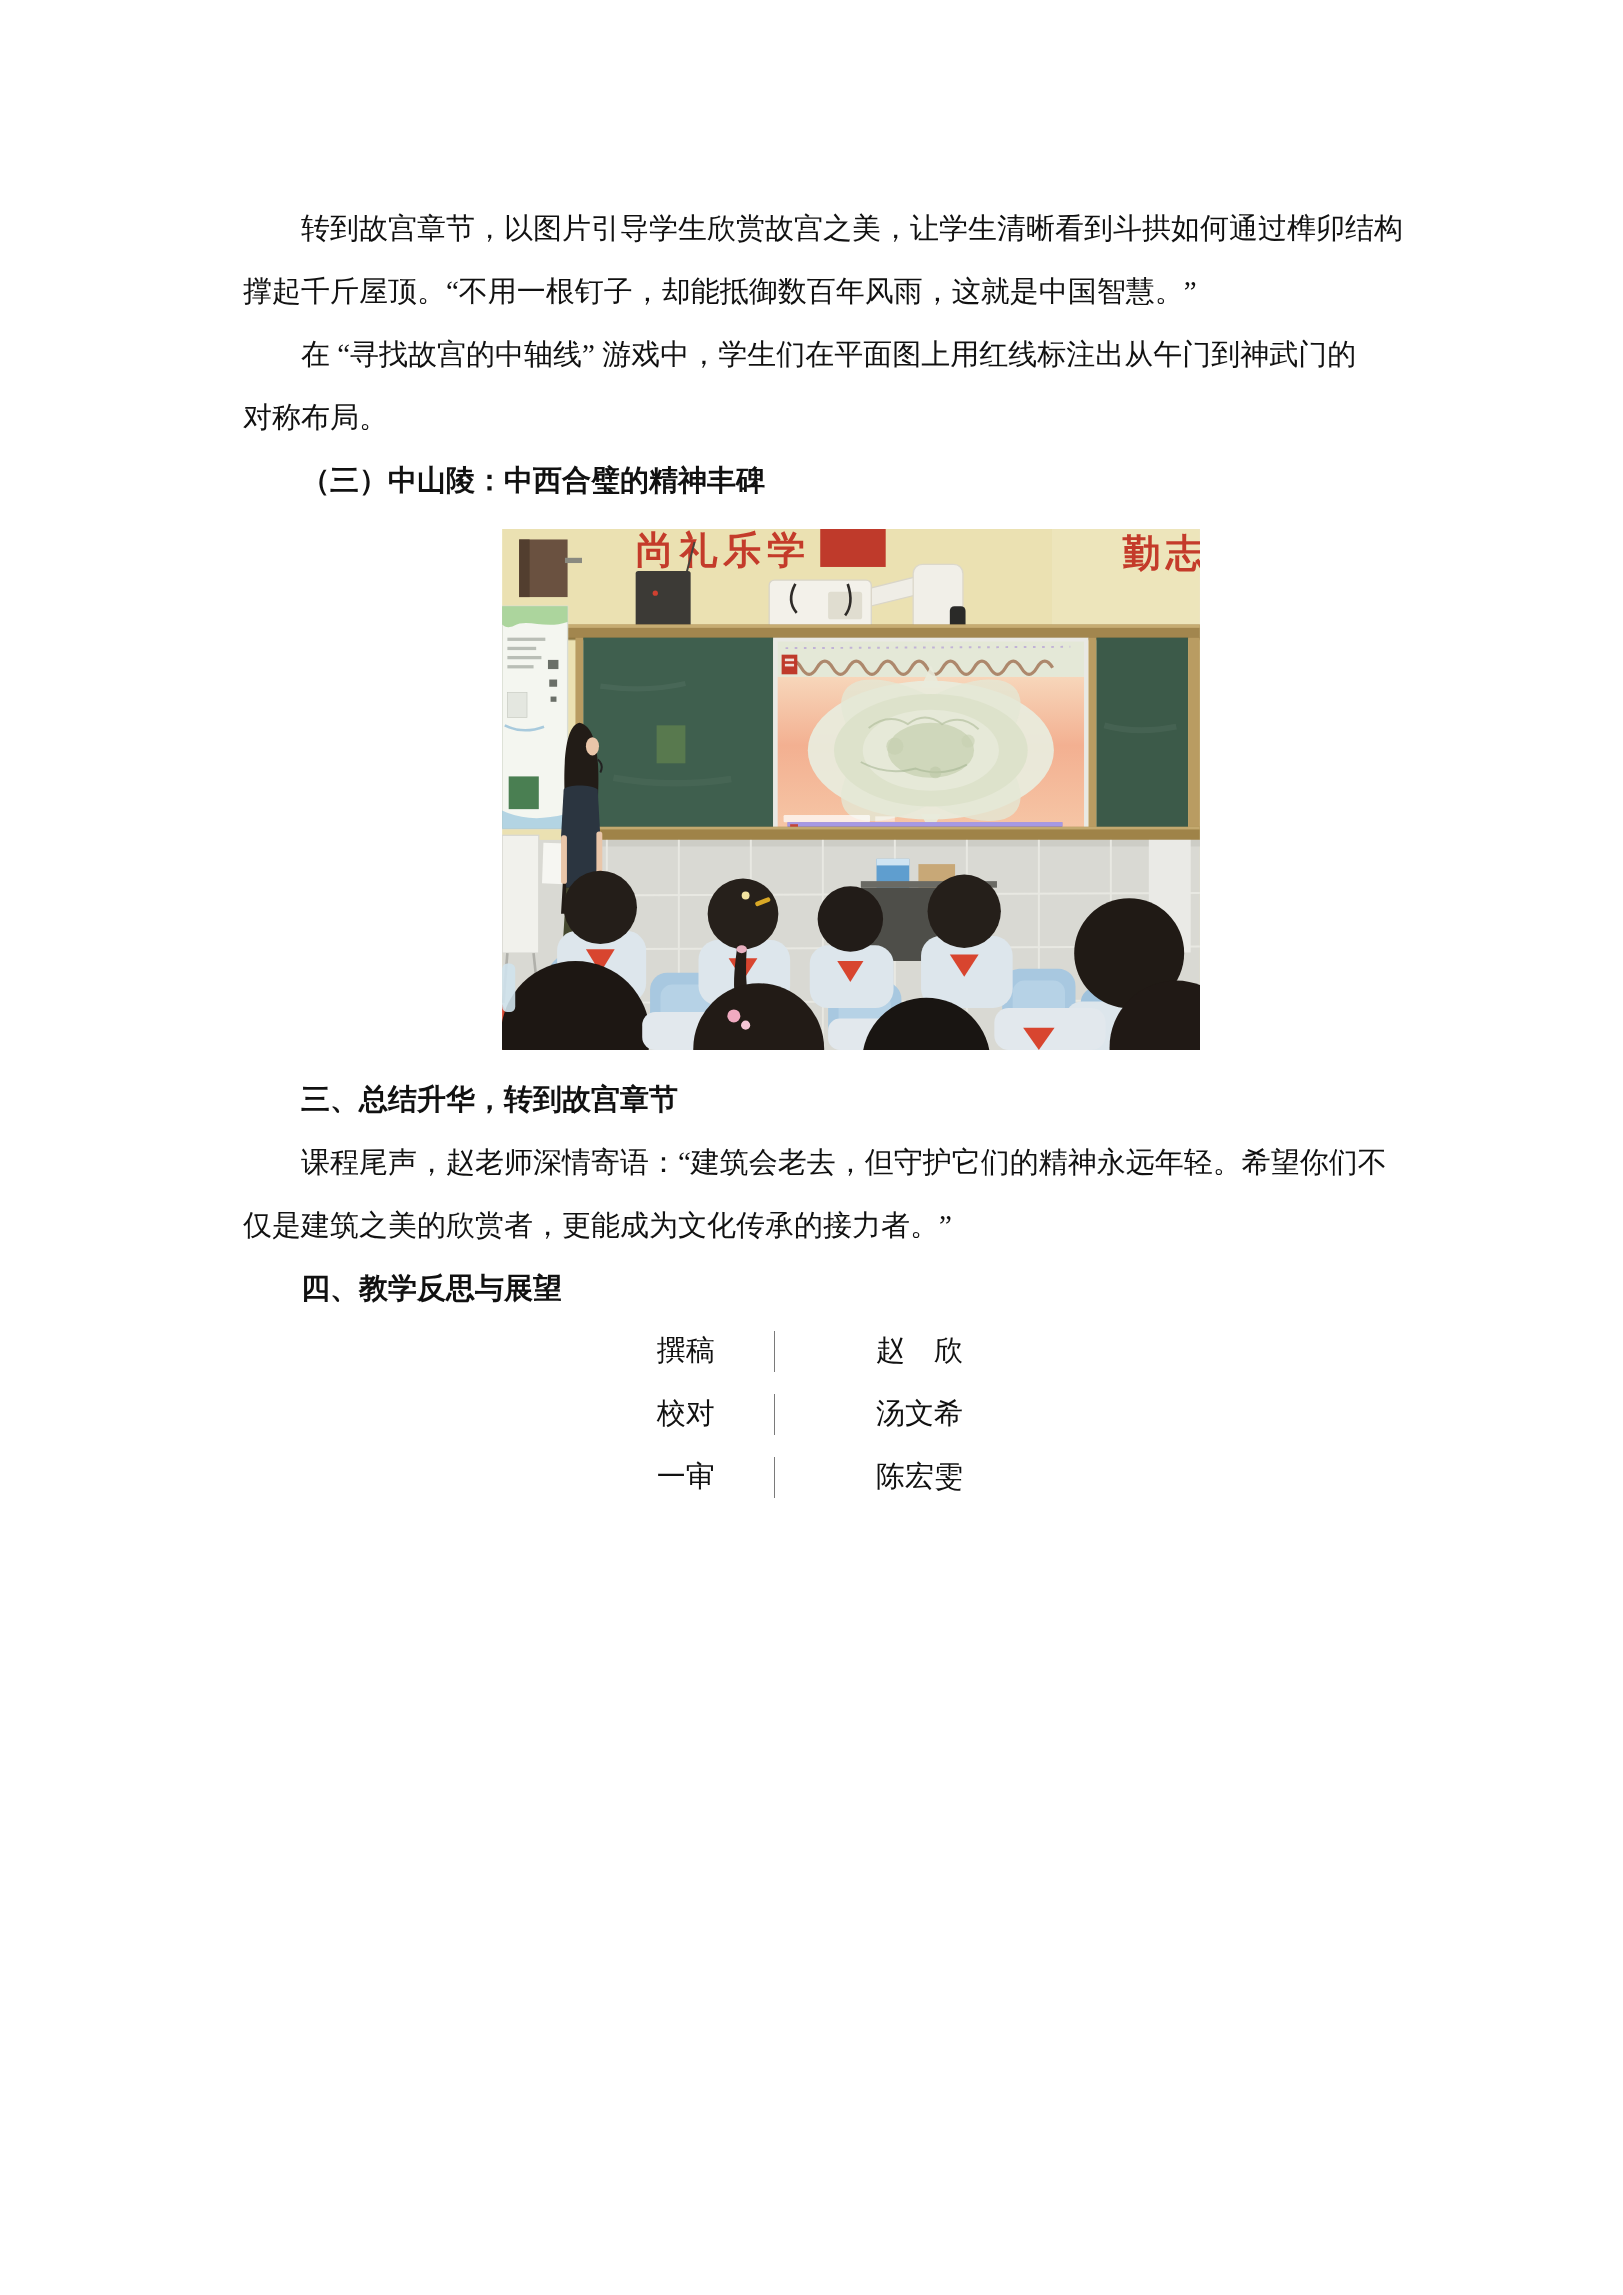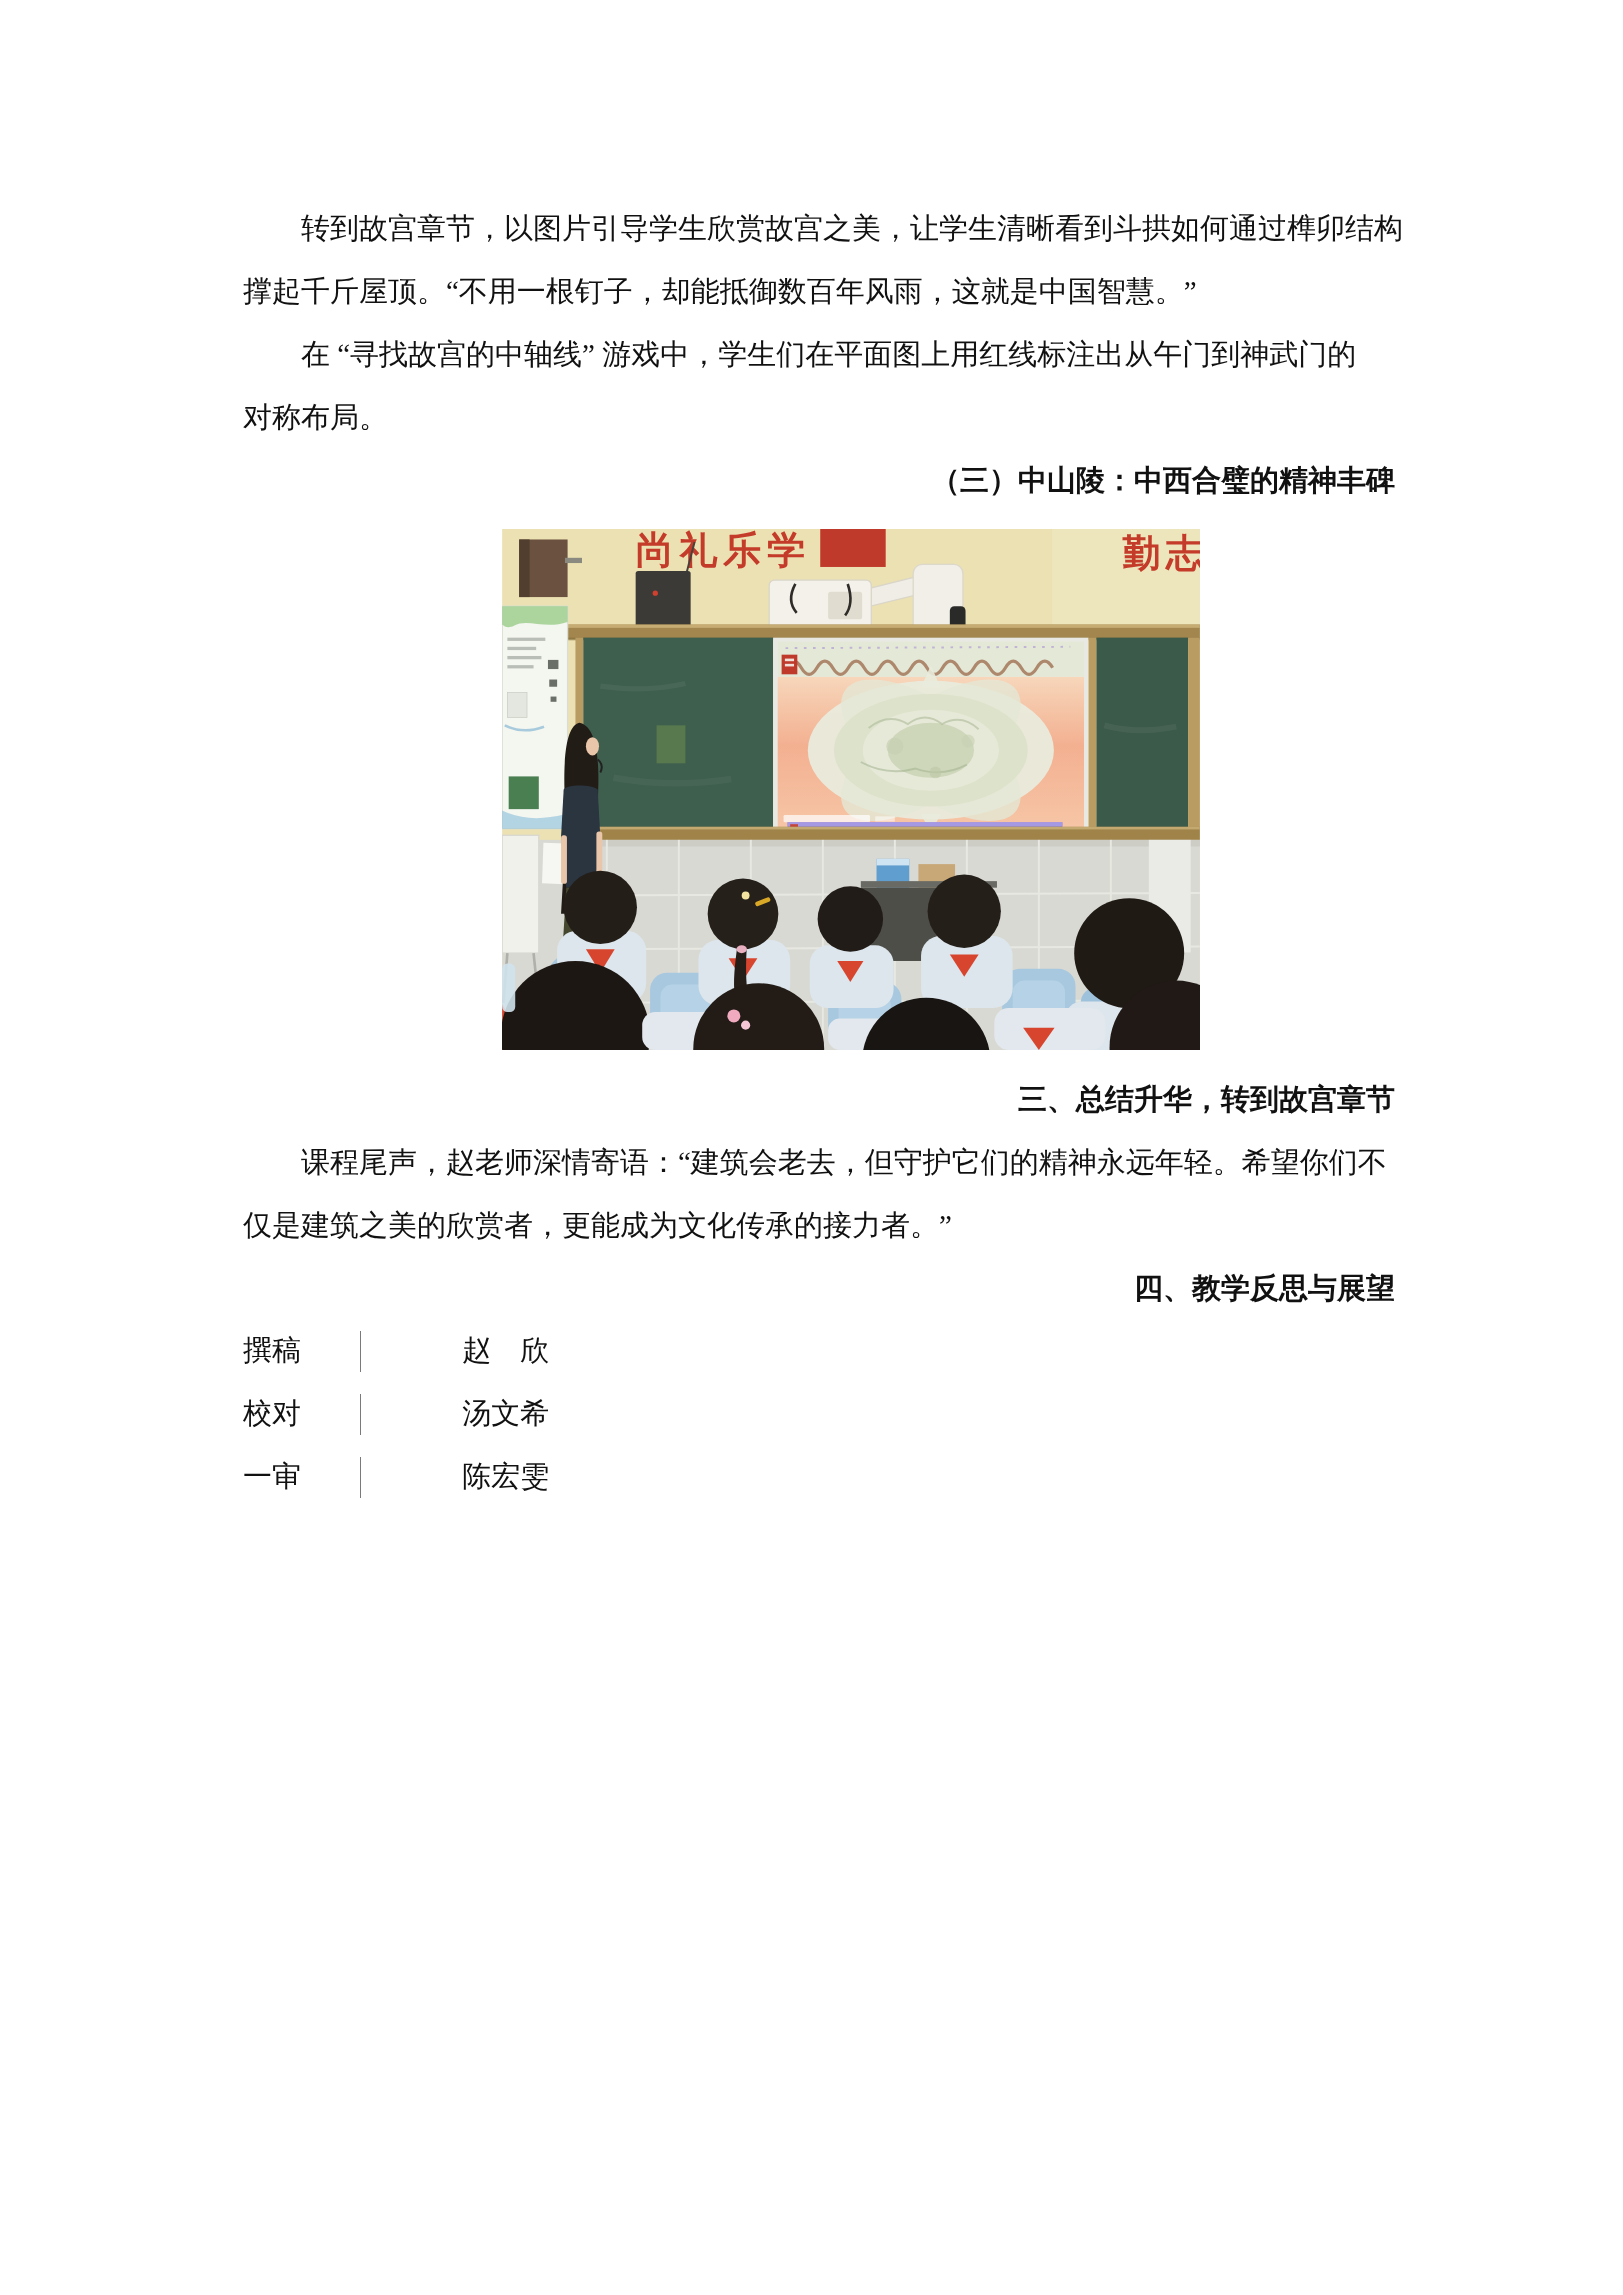--- a/index.html
+++ b/index.html
@@ -1,24 +1,24 @@
 <!DOCTYPE html>
 <html style="font-size:10.5px"><head>
 <meta charset="utf-8">
 <style>
   html,body{margin:0;padding:0;background:#ffffff;}
   body{width:1623px;height:2295px;position:relative;
        font-family:"Liberation Serif","DejaVu Serif",serif;color:#111111;}
   #doc{position:absolute;left:243px;top:0;width:1152px;padding-top:197px;
        font-size:29px;}
   .line{height:63px;line-height:63px;white-space:pre;letter-spacing:0;}
-  .block.heading .line{font-weight:bold;text-align:right;}
+  .block.heading .line{font-weight:bold;}
   .photo-wrap{margin:17px 0 17.7px 251px;width:698px;height:521px;overflow:hidden;padding-left:8px;}
   .photo-wrap svg{display:block;}
-  .credit-row{height:63px;display:flex;align-items:center;justify-content:flex-start;
+  .credit-row{height:63px;display:flex;align-items:center;justify-content:center;
               padding-right:18.3px;gap:39px;}
   .credit-label{white-space:pre;}
   .credit-divider{width:1.3px;height:41px;background:#7a7a7a;margin:0 20px;}
   .credit-name{white-space:pre;min-width:86px;text-align:right;margin-left:42px;}
 </style>
 </head>
 <body>
 
 <div id="doc">
     <div class="block body">

